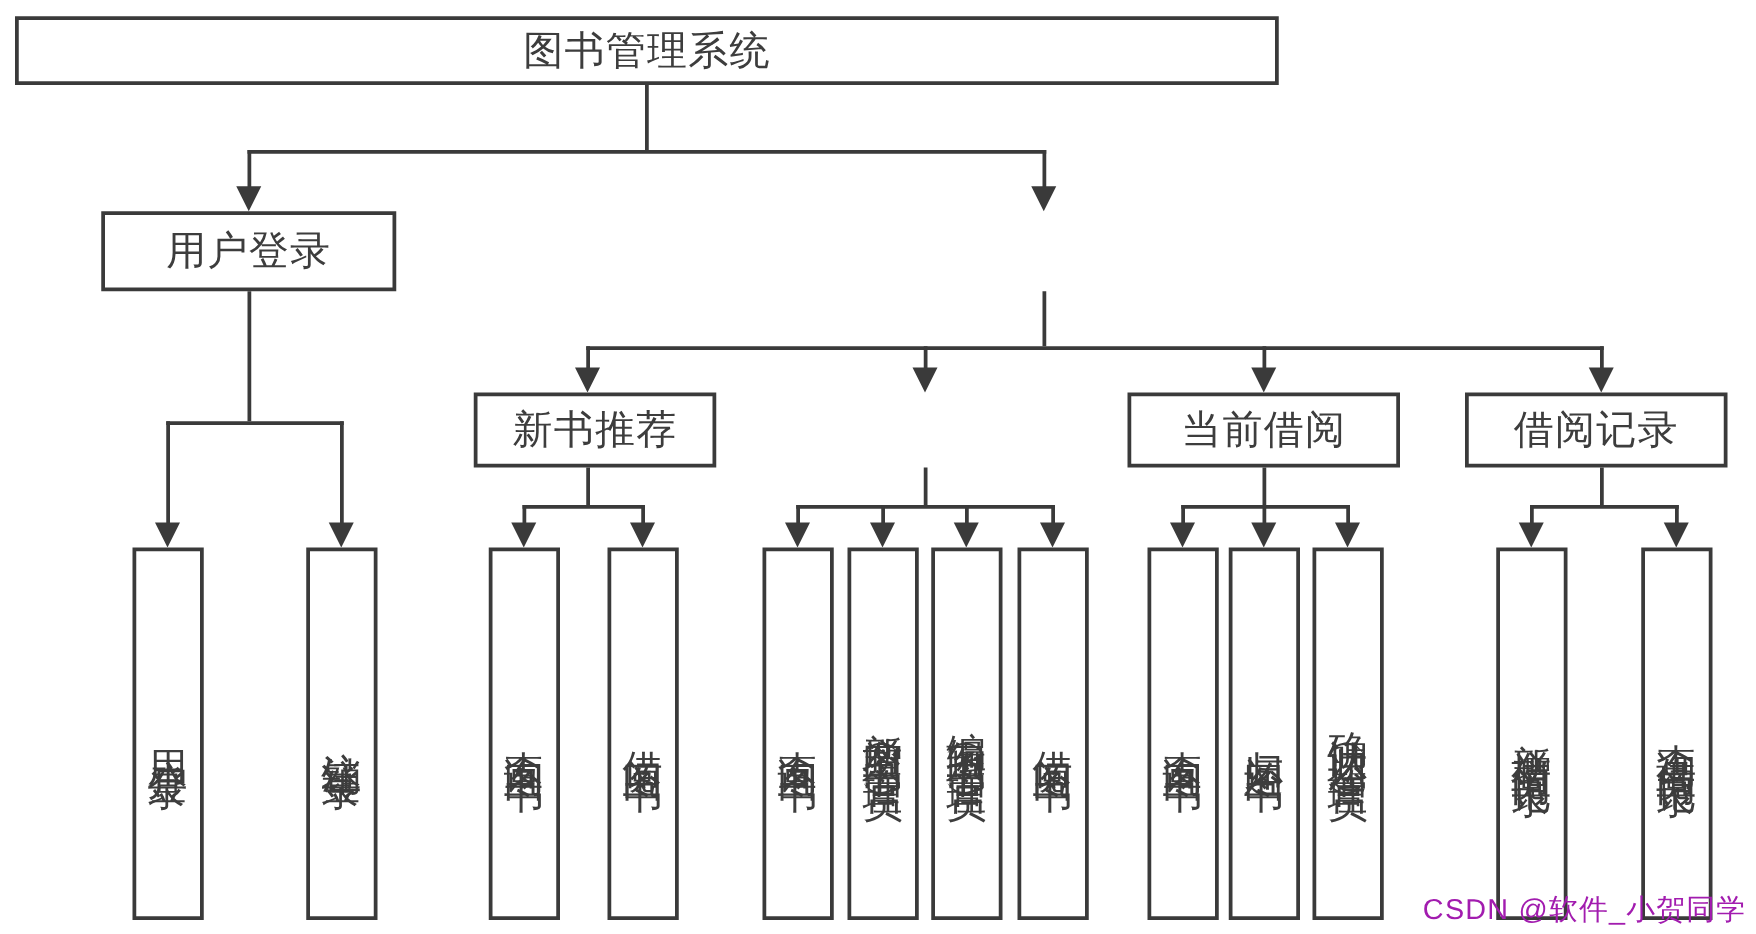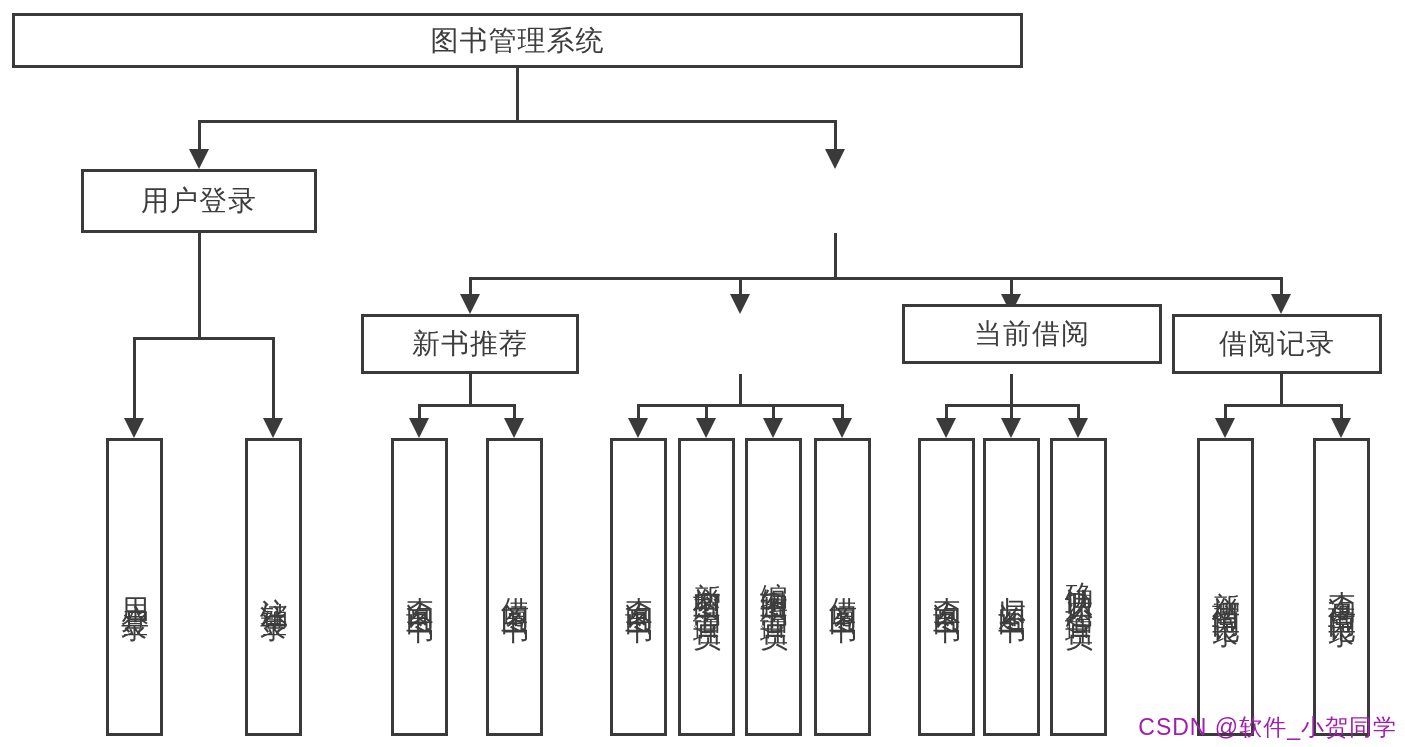--- a/index.html
+++ b/index.html
@@ -16,21 +16,21 @@
   }
   .box{
     position:absolute;
     box-sizing:border-box;
     border:3px solid var(--line);
     background:#fff;
     display:flex;
     align-items:center;
     justify-content:center;
     color:var(--text);
-    font-size:28px;
+    font-size:32px;
     letter-spacing:1px;
   }
   .box.v{
     top:438px;width:57px;height:298px;
   }
   .box.v .vt{
     writing-mode:vertical-rl;
     text-orientation:mixed;
     letter-spacing:6px;
     line-height:1;
@@ -80,24 +80,24 @@
   <div class="arrow" style="left:124px;top:337px;height:101px"></div>
   <div class="arrow" style="left:263px;top:337px;height:101px"></div>
 
   <div class="vline" style="left:833.5px;top:233px;height:44px"></div>
   <div class="hline" style="left:468.5px;top:277px;width:814px"></div>
   <div class="arrow" style="left:459.5px;top:277px;height:37px"></div>
   <div class="arrow" style="left:729.5px;top:277px;height:37px"></div>
   <div class="arrow" style="left:1000.5px;top:277px;height:37px"></div>
   <div class="arrow" style="left:1270.5px;top:277px;height:37px"></div>
 
-  <div class="box" style="left:361px;top:314px;width:218px;height:60px">
+  <div class="box" style="left:379px;top:314px;width:194px;height:60px">
     <span>新书推荐</span>
   </div>
-  <div class="box" style="left:902px;top:304px;width:260px;height:60px">
+  <div class="box" style="left:902px;top:314px;width:218px;height:60px">
     <span>当前借阅</span>
   </div>
   <div class="box" style="left:1172px;top:314px;width:210px;height:60px">
     <span>借阅记录</span>
   </div>
 
   <div class="vline" style="left:468.5px;top:374px;height:30px"></div>
   <div class="hline" style="left:418px;top:404px;width:98px"></div>
   <div class="arrow" style="left:409px;top:404px;height:34px"></div>
   <div class="arrow" style="left:504px;top:404px;height:34px"></div>

